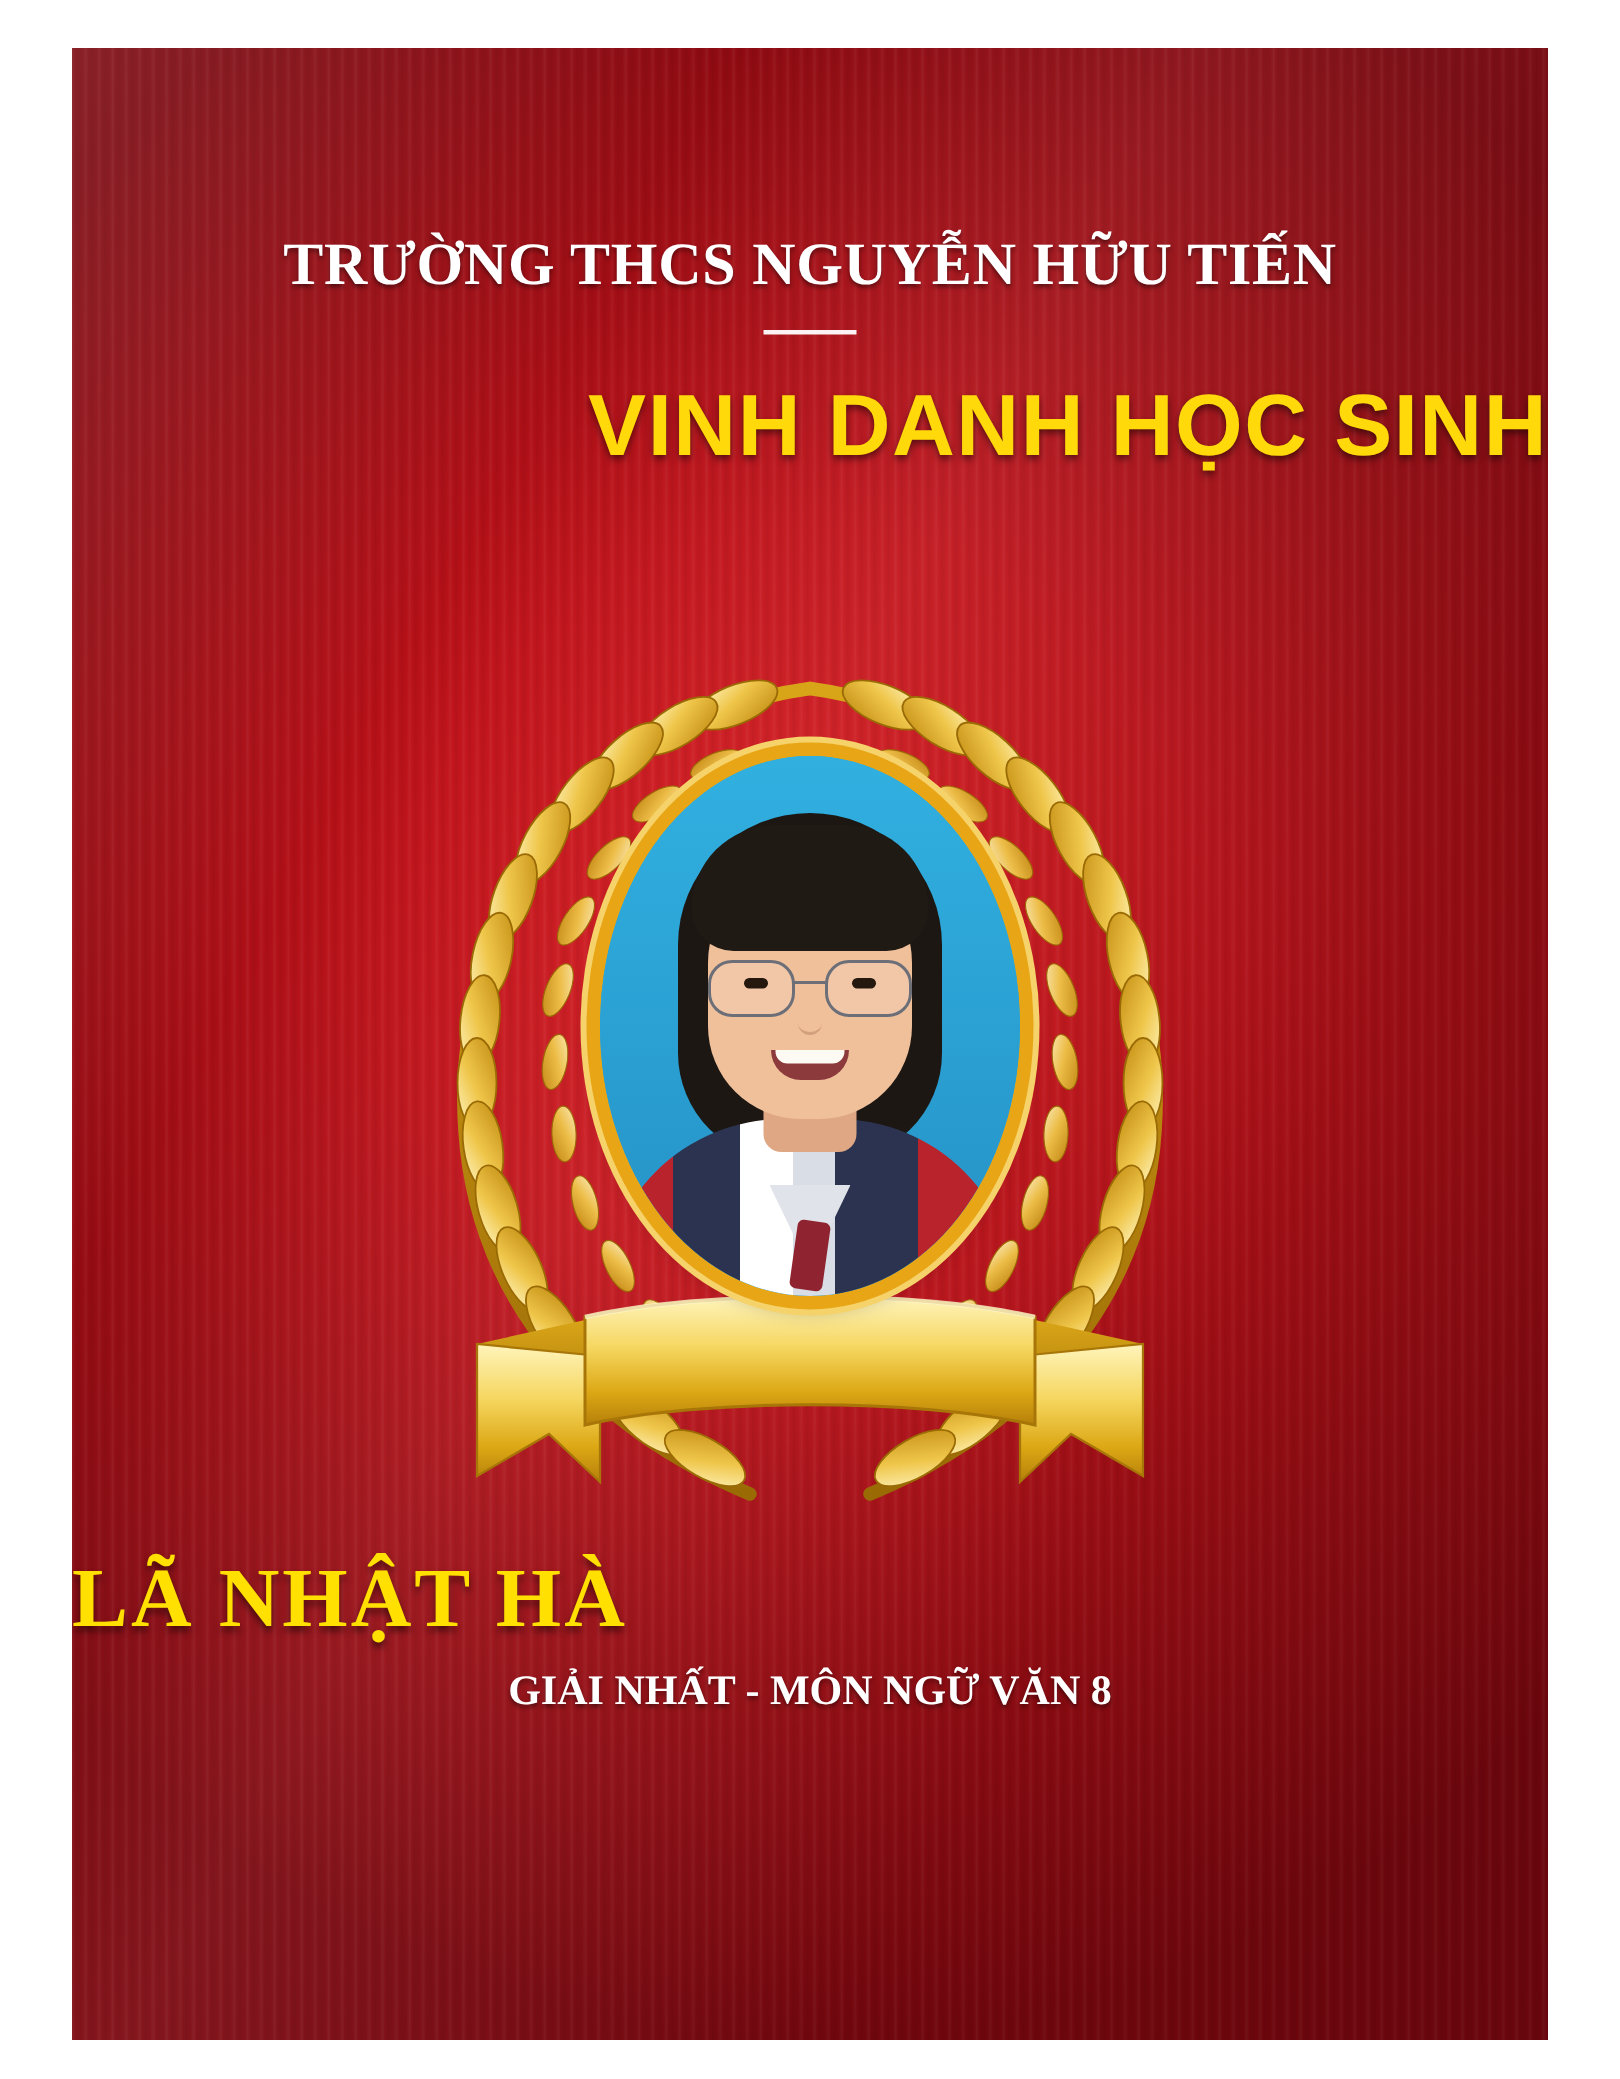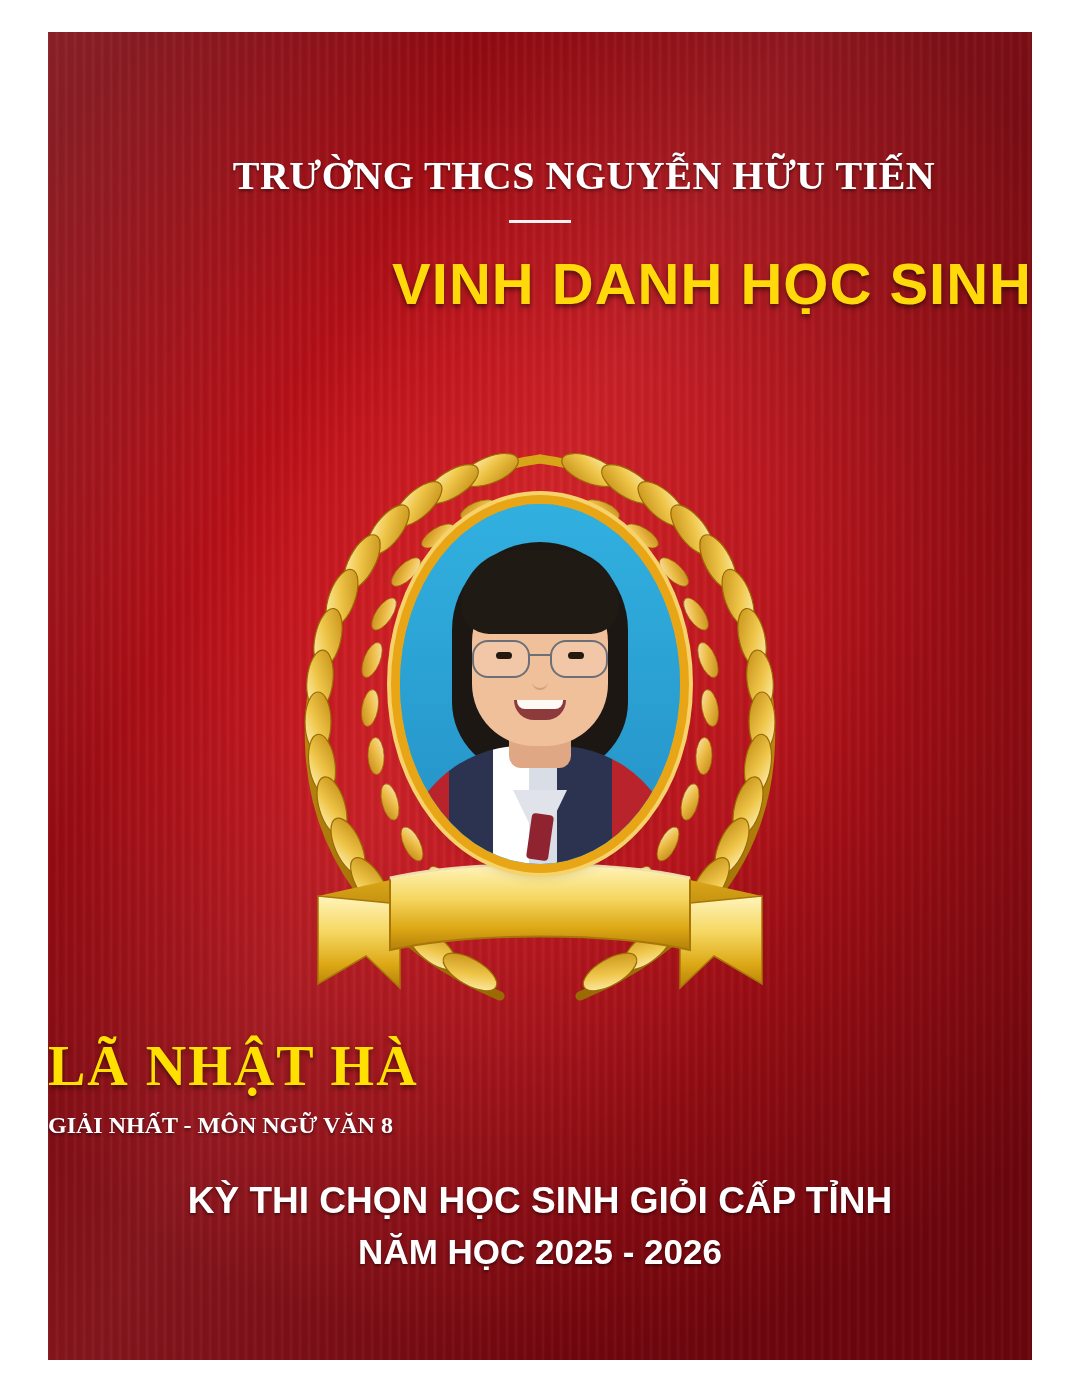--- a/index.html
+++ b/index.html
@@ -70,21 +70,20 @@
     top: 120px;
     left: 0;
     width: 100%;
     text-align: center;
     color: #ffffff;
     font-size: 40px;
     font-weight: bold;
     letter-spacing: 0.5px;
     text-shadow: 0 2px 3px rgba(0,0,0,0.45);
     font-family: "Liberation Serif", serif;
-    padding-left: 44px;
   }
 
   .divider {
     position: absolute;
     top: 188px;
     left: 50%;
     transform: translateX(-50%);
     width: 62px;
     height: 3px;
     background: #ffffff;
@@ -282,22 +281,23 @@
     font-weight: bold;
     letter-spacing: 2px;
     font-family: "Liberation Serif", serif;
     text-shadow: 0 3px 5px rgba(0,0,0,0.5);
   }
   .award-prize {
     position: absolute;
     top: 1080px;
     left: 0;
     width: 100%;
+    text-align: center;
     color: #ffffff;
-    font-size: 24px;
+    font-size: 28px;
     font-weight: bold;
     font-family: "Liberation Serif", serif;
     text-shadow: 0 2px 3px rgba(0,0,0,0.45);
   }
   .award-exam {
     position: absolute;
     top: 1148px;
     left: 0;
     width: 100%;
     text-align: center;
@@ -568,18 +568,16 @@
           <div class="pt-eye r"></div>
           <div class="pt-nose"></div>
           <div class="pt-mouth">
               <div class="pt-teeth"></div>
             </div>
         </div>
       </div>
 
       <div class="award-name">LÃ NHẬT HÀ</div>
       <div class="award-prize">GIẢI NHẤT - MÔN NGỮ VĂN 8</div>
-      <div class="award-exam">KỲ THI CHỌN HỌC SINH GIỎI CẤP TỈNH</div>
-      <div class="award-year">NĂM HỌC 2025 - 2026</div>
 
     </div>
   </div>
 </div>
 
 </body></html>

